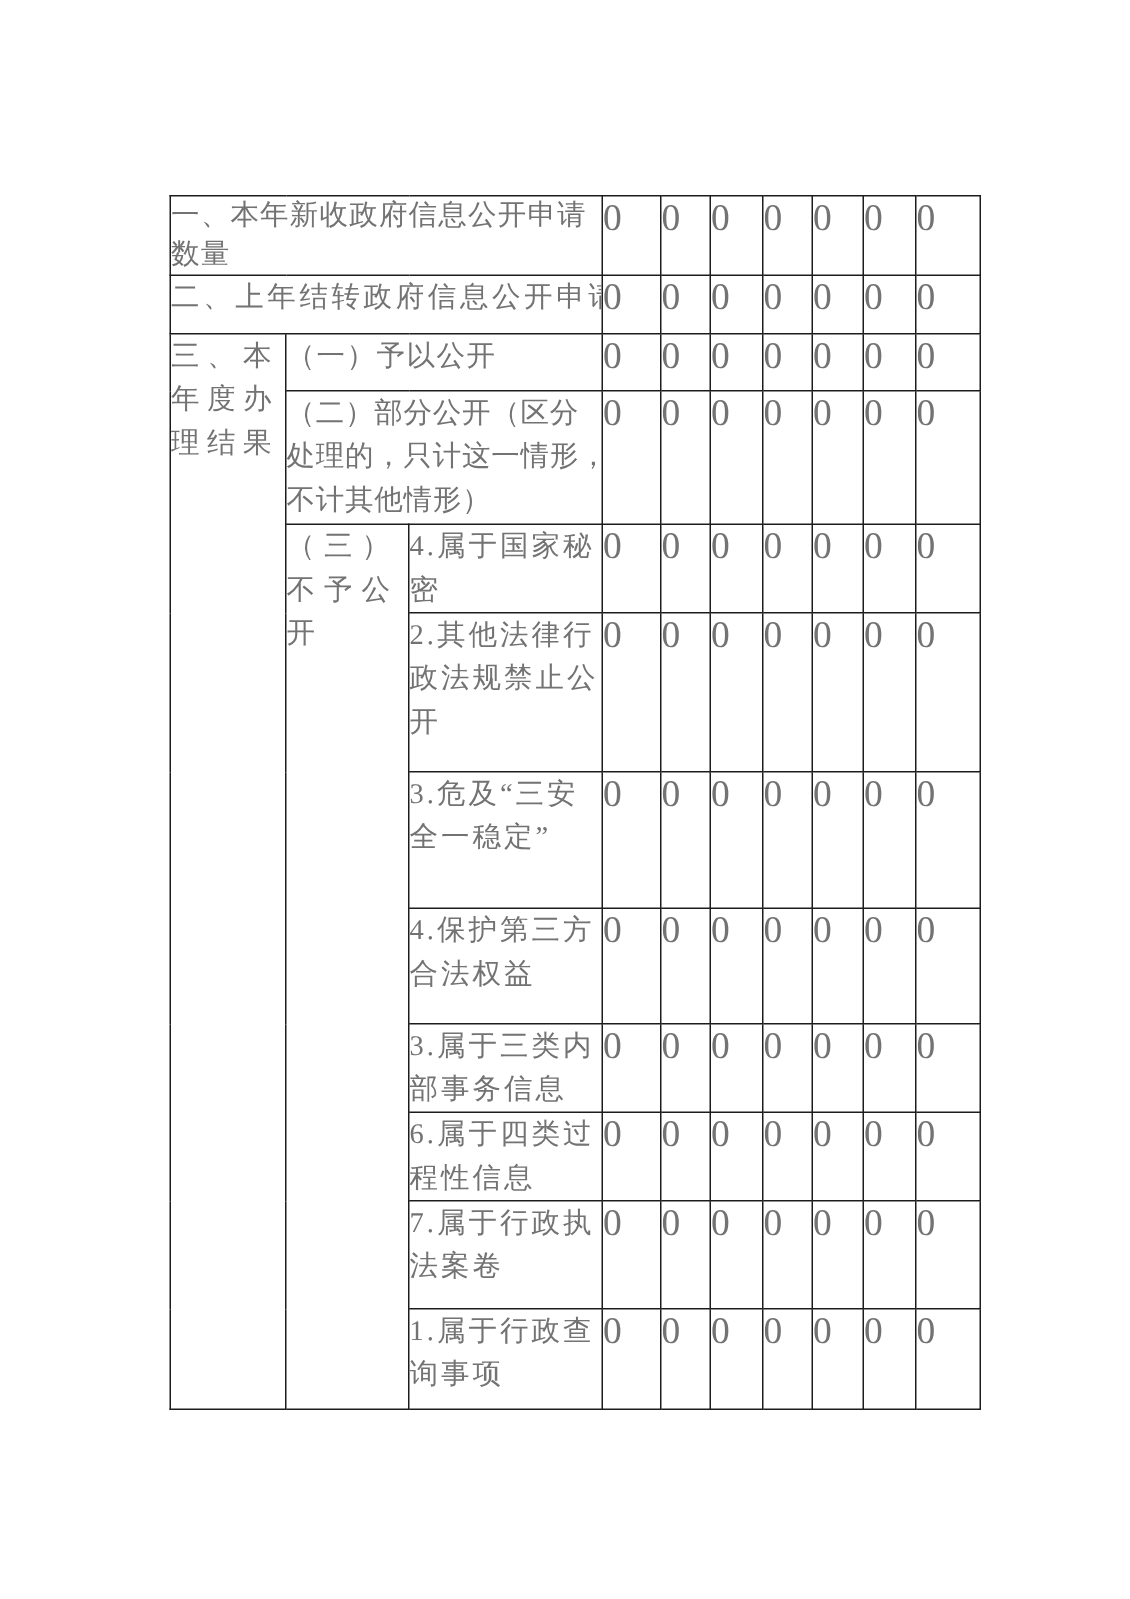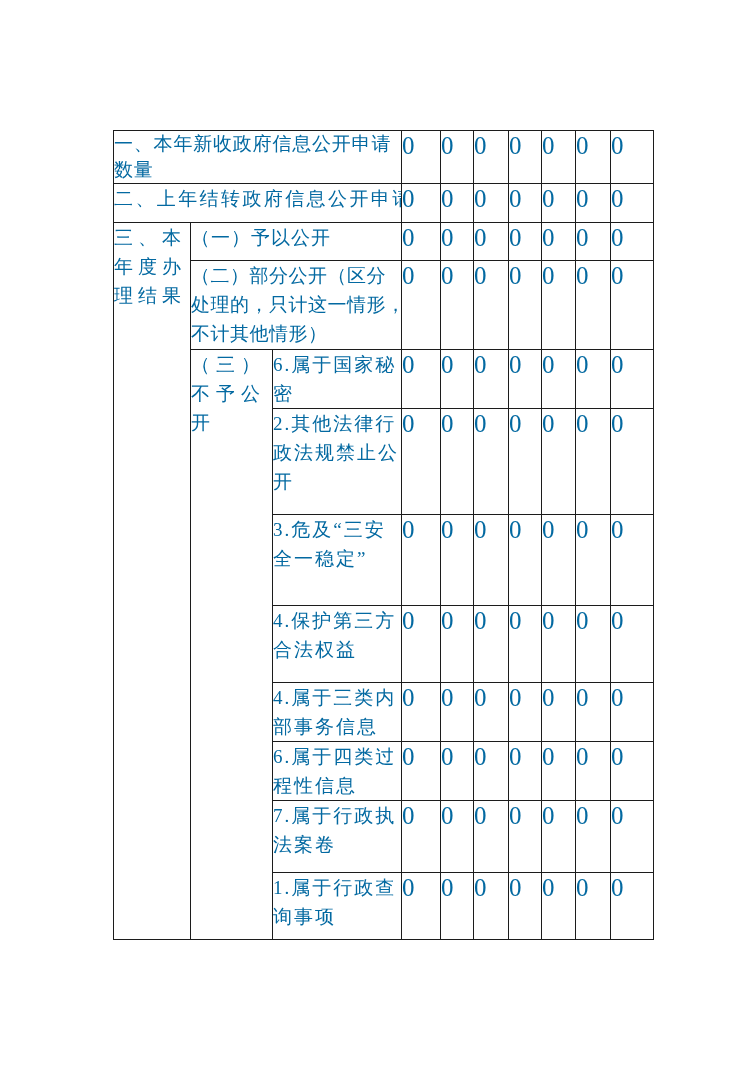--- a/index.html
+++ b/index.html
@@ -2,21 +2,21 @@
 <html><head>
 <meta charset="utf-8">
 <style>
   html, body { margin: 0; padding: 0; background: #ffffff; }
   .page {
     position: relative;
     width: 753px;
     height: 1066px;
     background: #ffffff;
     font-family: "Liberation Serif", "DejaVu Serif", serif;
-    color: #0369a1;
+    color: #737373;
     overflow: hidden;
   }
   table.report {
     position: absolute;
     left: 113px;
     top: 130px;
     width: 540px;
     border-collapse: collapse;
     table-layout: fixed;
   }
@@ -115,21 +115,21 @@
       <td class="num">0</td>
       <td class="num">0</td>
       <td class="num">0</td>
       <td class="num">0</td>
     </tr>
 
     <tr style="height:58px">
       <td rowspan="8" class="lbl c2">（三）
 不予公
 开</td>
-      <td class="lbl item">6.属于国家秘
+      <td class="lbl item">4.属于国家秘
 密</td>
       <td class="num numf">0</td>
       <td class="num">0</td>
       <td class="num">0</td>
       <td class="num">0</td>
       <td class="num">0</td>
       <td class="num">0</td>
       <td class="num">0</td>
     </tr>
 
@@ -164,21 +164,21 @@
       <td class="num numf">0</td>
       <td class="num">0</td>
       <td class="num">0</td>
       <td class="num">0</td>
       <td class="num">0</td>
       <td class="num">0</td>
       <td class="num">0</td>
     </tr>
 
     <tr style="height:59px">
-      <td class="lbl item">4.属于三类内
+      <td class="lbl item">3.属于三类内
 部事务信息</td>
       <td class="num numf">0</td>
       <td class="num">0</td>
       <td class="num">0</td>
       <td class="num">0</td>
       <td class="num">0</td>
       <td class="num">0</td>
       <td class="num">0</td>
     </tr>
 

